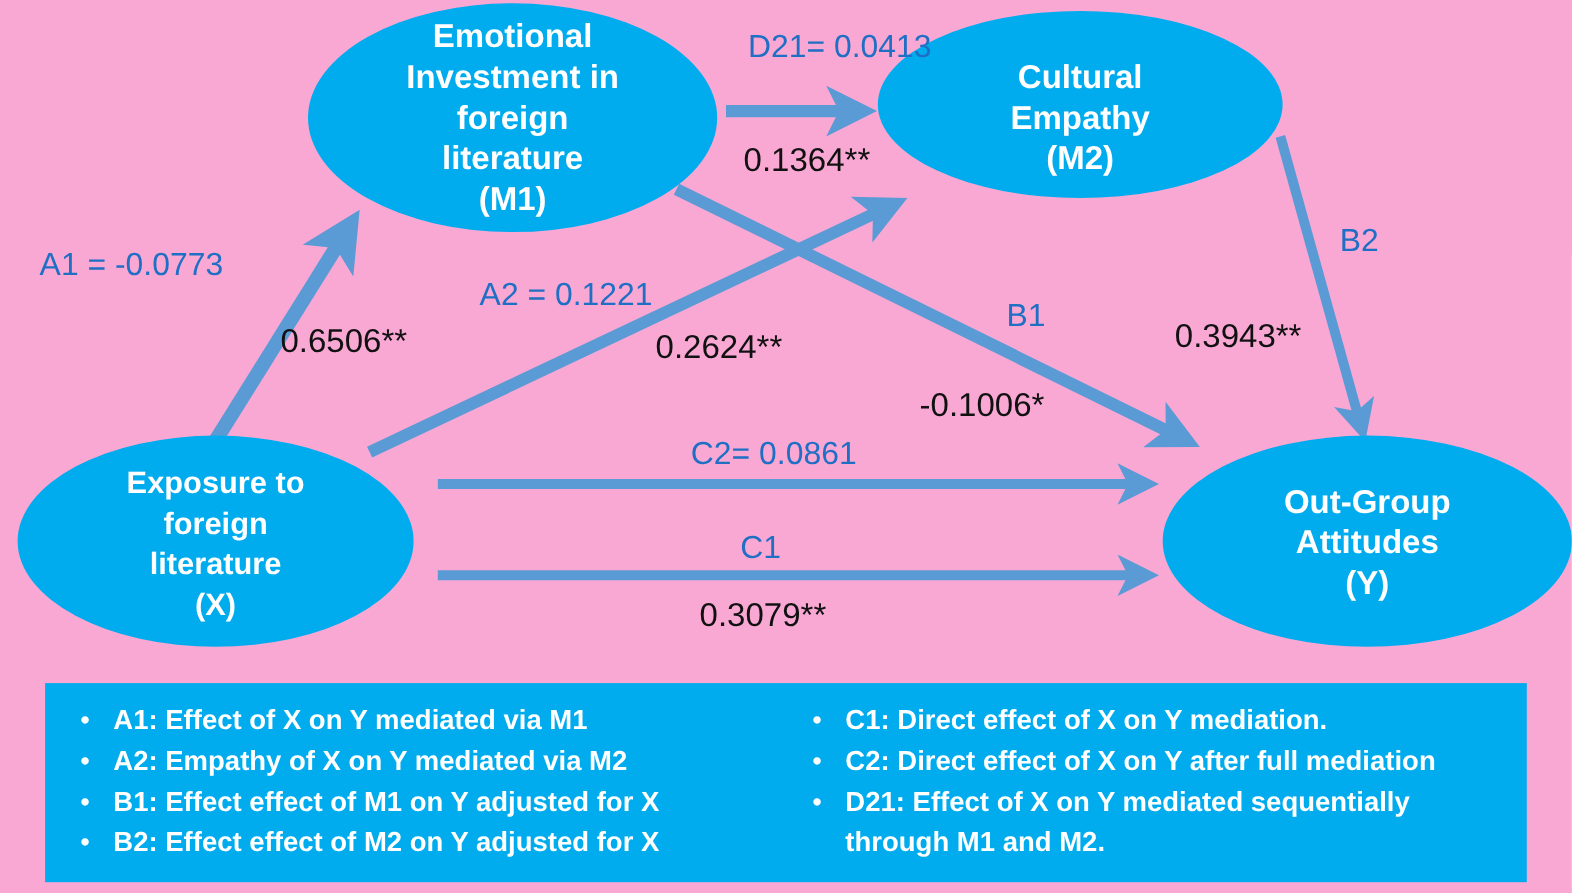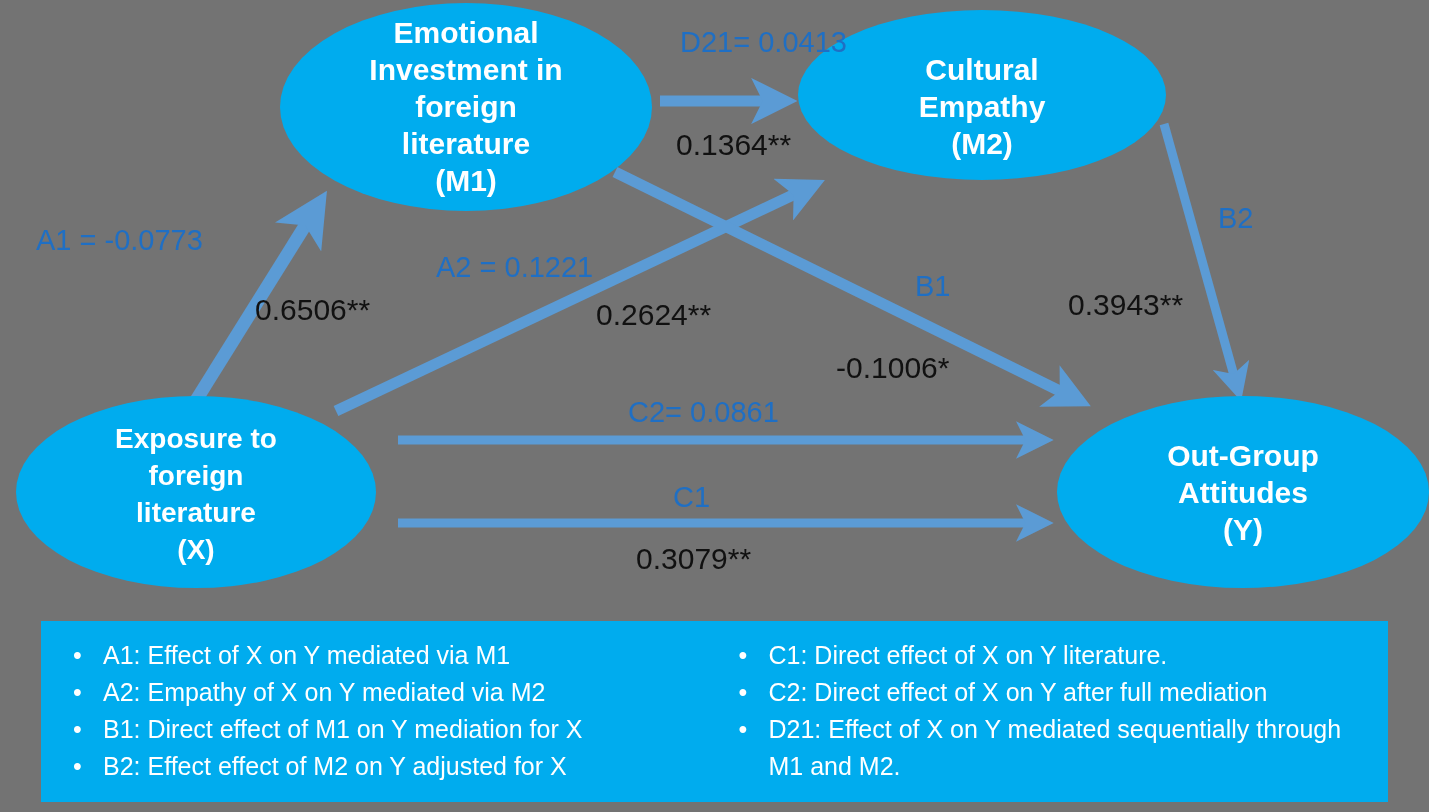--- a/index.html
+++ b/index.html
@@ -8,21 +8,21 @@
     padding: 0;
     background: #ffffff;
   }
   body {
     font-family: "Liberation Sans", sans-serif;
   }
   #canvas {
     position: relative;
     width: 1429px;
     height: 812px;
-    background: #737373;
+    background: #f9a8d4;
     overflow: hidden;
   }
   #diagram-svg {
     position: absolute;
     left: 0;
     top: 0;
     width: 1429px;
     height: 812px;
   }
   .node-label {
@@ -71,20 +71,21 @@
   }
   .legend-bullet {
     flex: 0 0 auto;
     width: 30px;
     color: #ffffff;
     font-size: 25px;
     line-height: 1.48;
   }
   .legend-text {
     flex: 1 1 auto;
+    font-weight: bold;
   }
 </style>
 </head>
 <body>
 
 <div id="canvas">
 
   <svg id="diagram-svg" viewBox="0 0 1429 812">
     <defs>
       <marker id="arrowhead" markerWidth="4.2" markerHeight="4.2" refX="2.9" refY="2.1" orient="auto" markerUnits="strokeWidth">
@@ -178,31 +179,31 @@
         <div class="legend-item">
           <span class="legend-bullet">•</span>
           <span class="legend-text">A1: Effect of X on Y mediated via M1</span>
         </div>
         <div class="legend-item">
           <span class="legend-bullet">•</span>
           <span class="legend-text">A2: Empathy of X on Y mediated via M2</span>
         </div>
         <div class="legend-item">
           <span class="legend-bullet">•</span>
-          <span class="legend-text">B1: Direct effect of M1 on Y mediation for X</span>
+          <span class="legend-text">B1: Effect effect of M1 on Y adjusted for X</span>
         </div>
         <div class="legend-item">
           <span class="legend-bullet">•</span>
           <span class="legend-text">B2: Effect effect of M2 on Y adjusted for X</span>
         </div>
       </div>
       <div class="legend-col right">
         <div class="legend-item">
           <span class="legend-bullet">•</span>
-          <span class="legend-text">C1: Direct effect of X on Y literature.</span>
+          <span class="legend-text">C1: Direct effect of X on Y mediation.</span>
         </div>
         <div class="legend-item">
           <span class="legend-bullet">•</span>
           <span class="legend-text">C2: Direct effect of X on Y after full mediation</span>
         </div>
         <div class="legend-item">
           <span class="legend-bullet">•</span>
           <span class="legend-text">D21: Effect of X on Y mediated sequentially through M1 and M2.</span>
         </div>
       </div>

